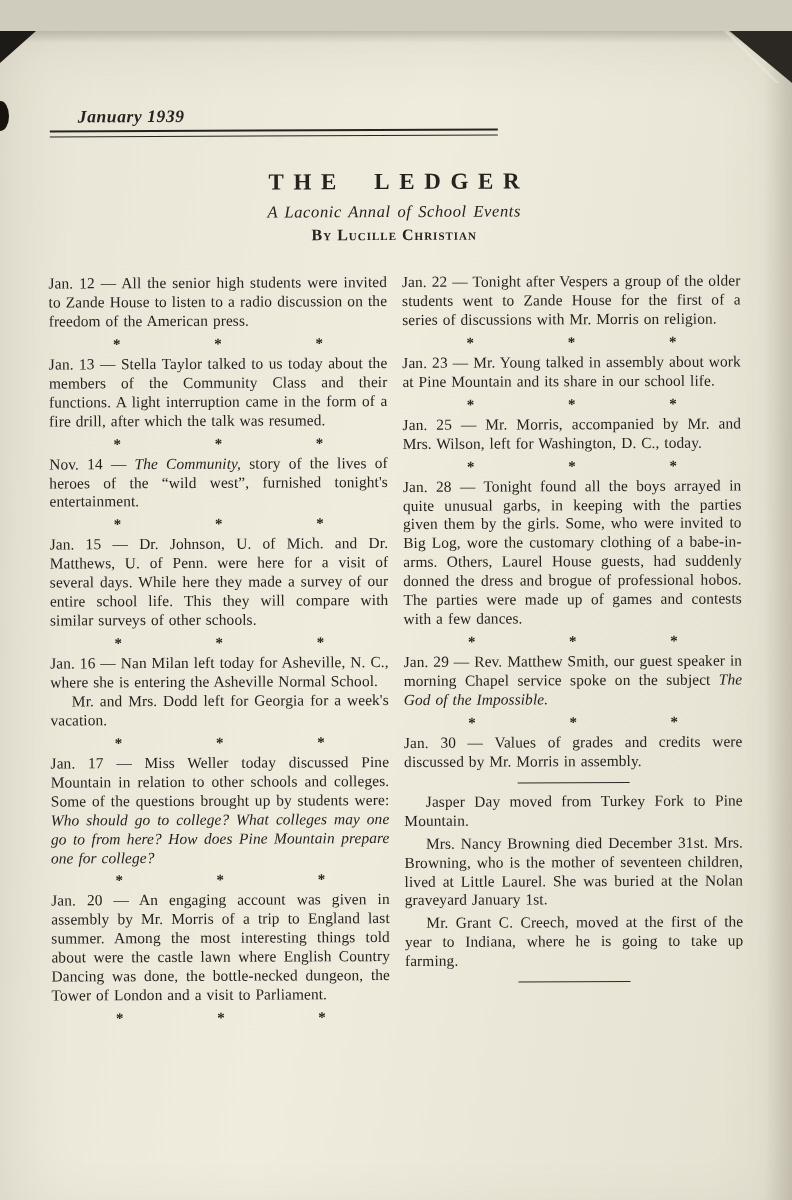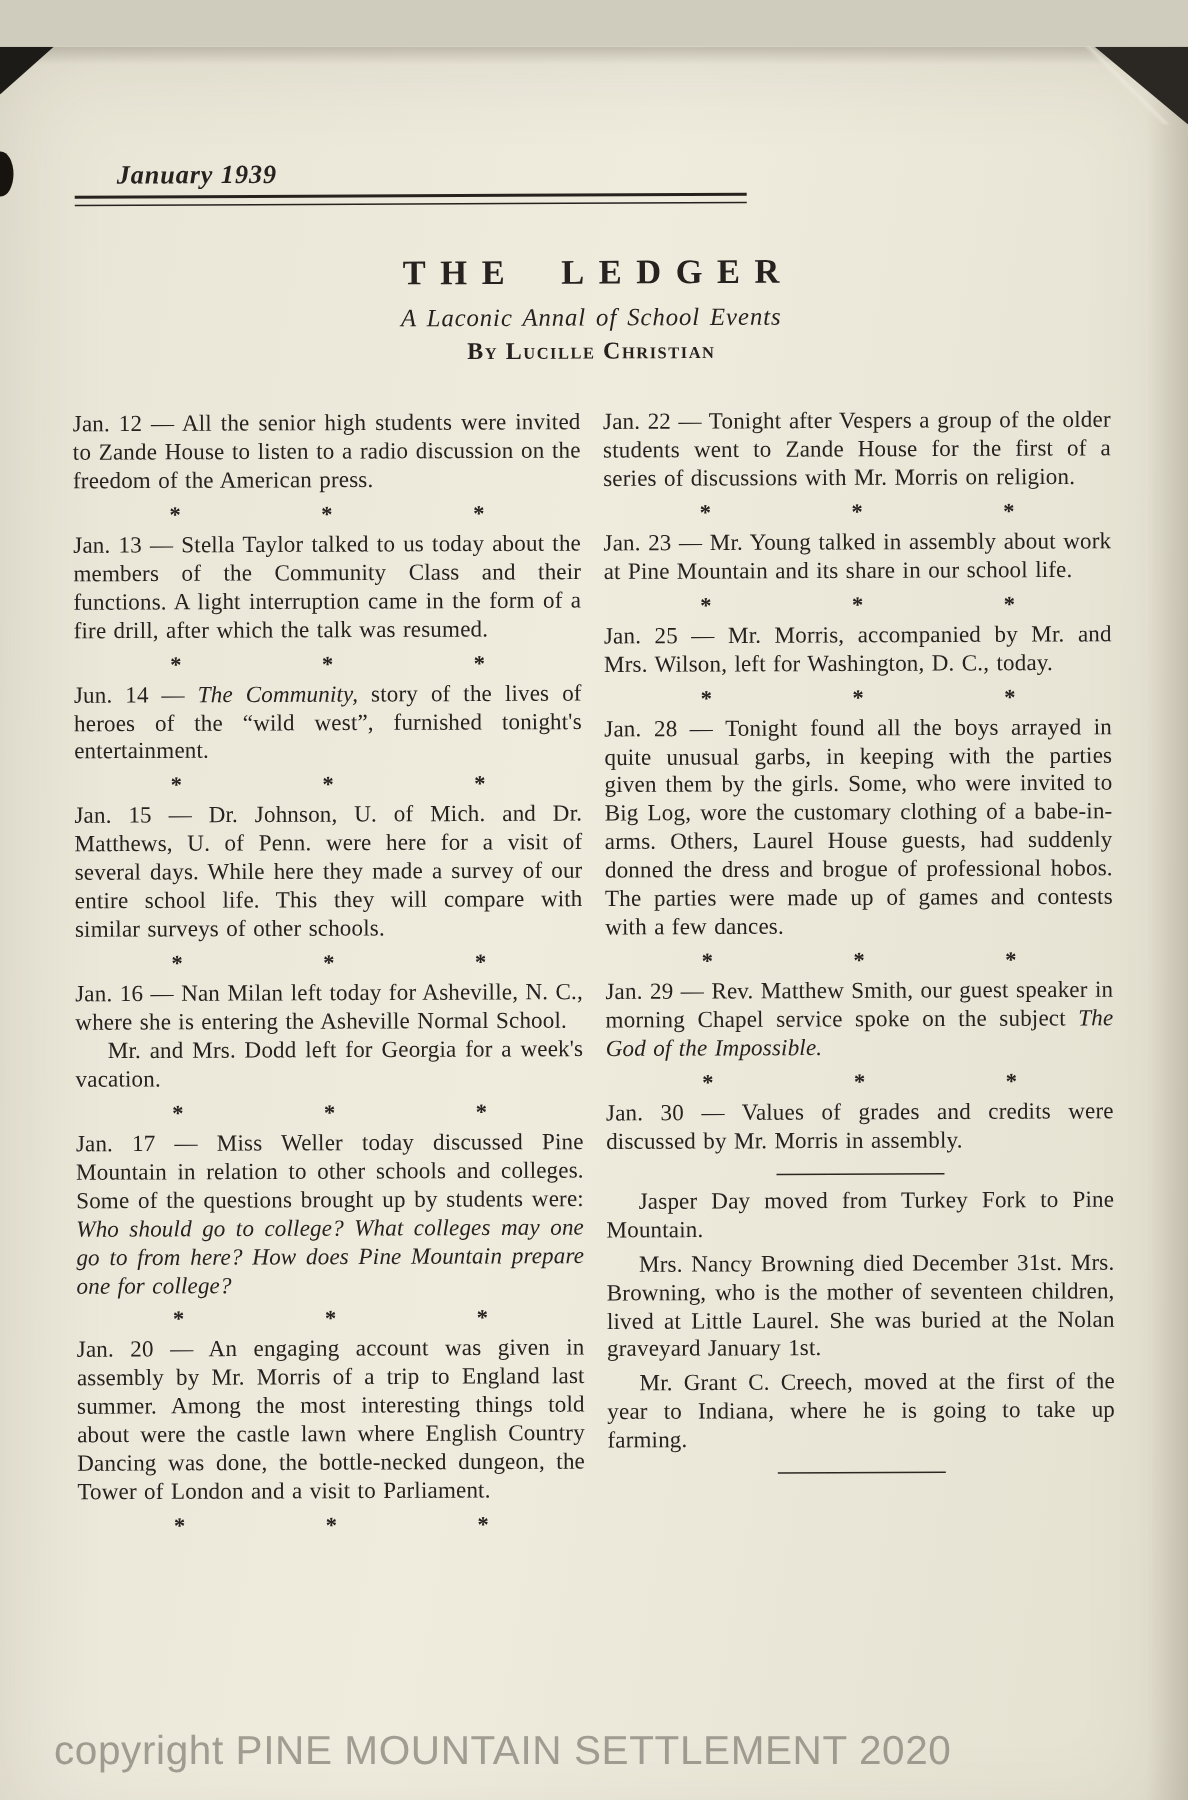--- a/index.html
+++ b/index.html
@@ -130,21 +130,21 @@
           </div>
           <div class="entry">
             <p class=""><span>Jan. 13 — Stella Taylor talked to us today about the members of the Community Class and their functions.  A light interruption came in the form of a fire drill, after which the talk was resumed.</span></p>
           </div>
           <div class="stars">
             <span>*</span>
             <span>*</span>
             <span>*</span>
           </div>
           <div class="entry">
-            <p class=""><span>Jun. 14 — </span><span class="it">The Community,</span><span> story of the lives of heroes of the “wild west”, furnished tonight's entertainment.</span></p>
+            <p class=""><span>Nov. 14 — </span><span class="it">The Community,</span><span> story of the lives of heroes of the “wild west”, furnished tonight's entertainment.</span></p>
           </div>
           <div class="stars">
             <span>*</span>
             <span>*</span>
             <span>*</span>
           </div>
           <div class="entry">
             <p class=""><span>Jan. 15 — Dr. Johnson, U. of Mich. and Dr. Matthews, U. of Penn. were here for a visit of several days.  While here they made a survey of our entire school life.  This they will compare with similar surveys of other schools.</span></p>
           </div>
           <div class="stars">
@@ -231,15 +231,14 @@
           </div>
           <div class="entry">
             <p class="indent"><span>Mr. Grant C. Creech, moved at the first of the year to Indiana, where he is going to take up farming.</span></p>
           </div>
           <div class="rule"></div>
         </div>
     </div>
 
   </div>
 
-  <div class="watermark">copyright PINE MOUNTAIN SETTLEMENT 2020</div>
 
 </div>
 
 </body></html>

